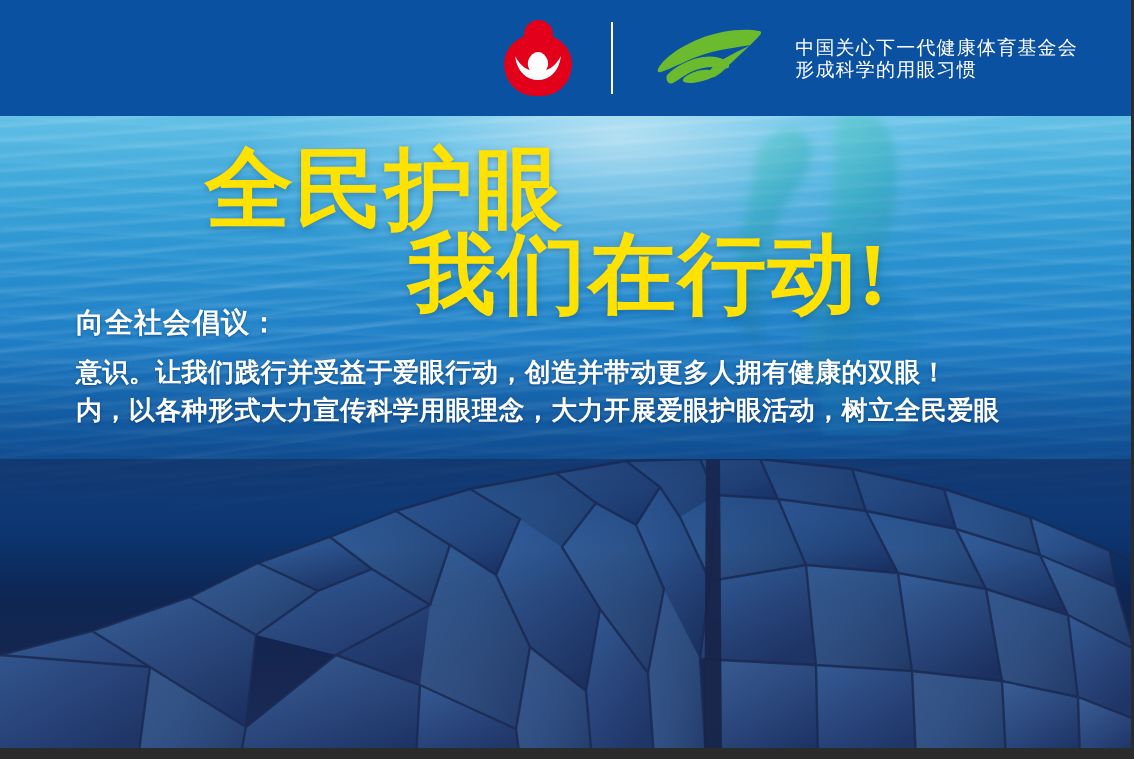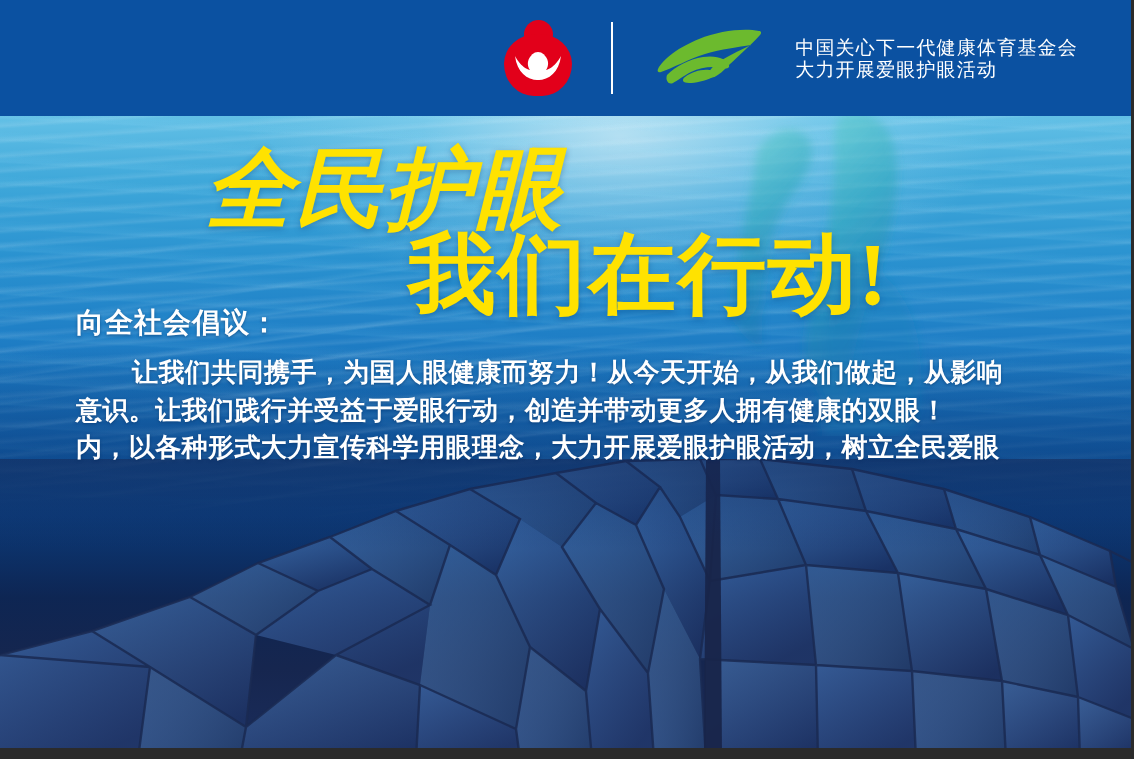--- a/index.html
+++ b/index.html
@@ -176,21 +176,21 @@
   }
   .title-line {
     color: #ffe200;
     font-weight: bold;
     font-size: 88px;
     line-height: 94px;
     letter-spacing: 2px;
     white-space: nowrap;
     text-shadow: 0 2px 6px rgba(0,60,120,0.35);
   }
-  .title-1 { position: absolute; left: 205px; top: 26px; font-style: italic; }
+  .title-1 { position: absolute; left: 205px; top: 26px; }
   .title-2 { position: absolute; left: 408px; top: 112px; font-family: Liberation Serif, serif; }
 
   
   .copy {
     position: absolute;
     left: 76px;
     top: 306px;
     width: 1000px;
     z-index: 20;
     color: #ffffff;
@@ -378,34 +378,33 @@
                  C80,34 96,20 105,10 C107,8 106,6 104,6 Z" fill="#6cba2e"></path>
         <path d="M12,50 C20,42 34,34 48,32 C62,30 72,34 74,40
                  C75,43 72,44 68,43 C58,41 46,42 36,47
                  C28,51 22,56 18,58 C14,60 10,56 12,50 Z" fill="#6cba2e"></path>
         <path d="M30,52 C38,46 50,43 58,46 C62,47.5 62,50 58,52
                  C50,56 40,58 34,58 C28,58 26,55 30,52 Z" fill="#6cba2e"></path>
       </svg>
 
       <div class="org-names">
         <div class="org-line">中国关心下一代健康体育基金会</div>
-        <div class="org-line">大力开展爱眼护眼活动</div>
+        <div class="org-line">形成科学的用眼习惯</div>
       </div>
     </div>
   </div>
 
   <div class="title-wrap">
     <div class="title-line title-1">全民护眼</div>
     <div class="title-line title-2">我们在行动!</div>
   </div>
 
   <div class="copy">
     <div class="copy-heading">向全社会倡议：</div>
     <div class="copy-body">
-      <p class="indent">让我们共同携手，为国人眼健康而努力！从今天开始，从我们做起，从影响</p>
       <p>意识。让我们践行并受益于爱眼行动，创造并带动更多人拥有健康的双眼！</p>
       <p>内，以各种形式大力宣传科学用眼理念，大力开展爱眼护眼活动，树立全民爱眼</p>
     </div>
   </div>
 
   <div class="edge-right"></div>
   <div class="edge-bottom"></div>
 </div>
 
 </body></html>

